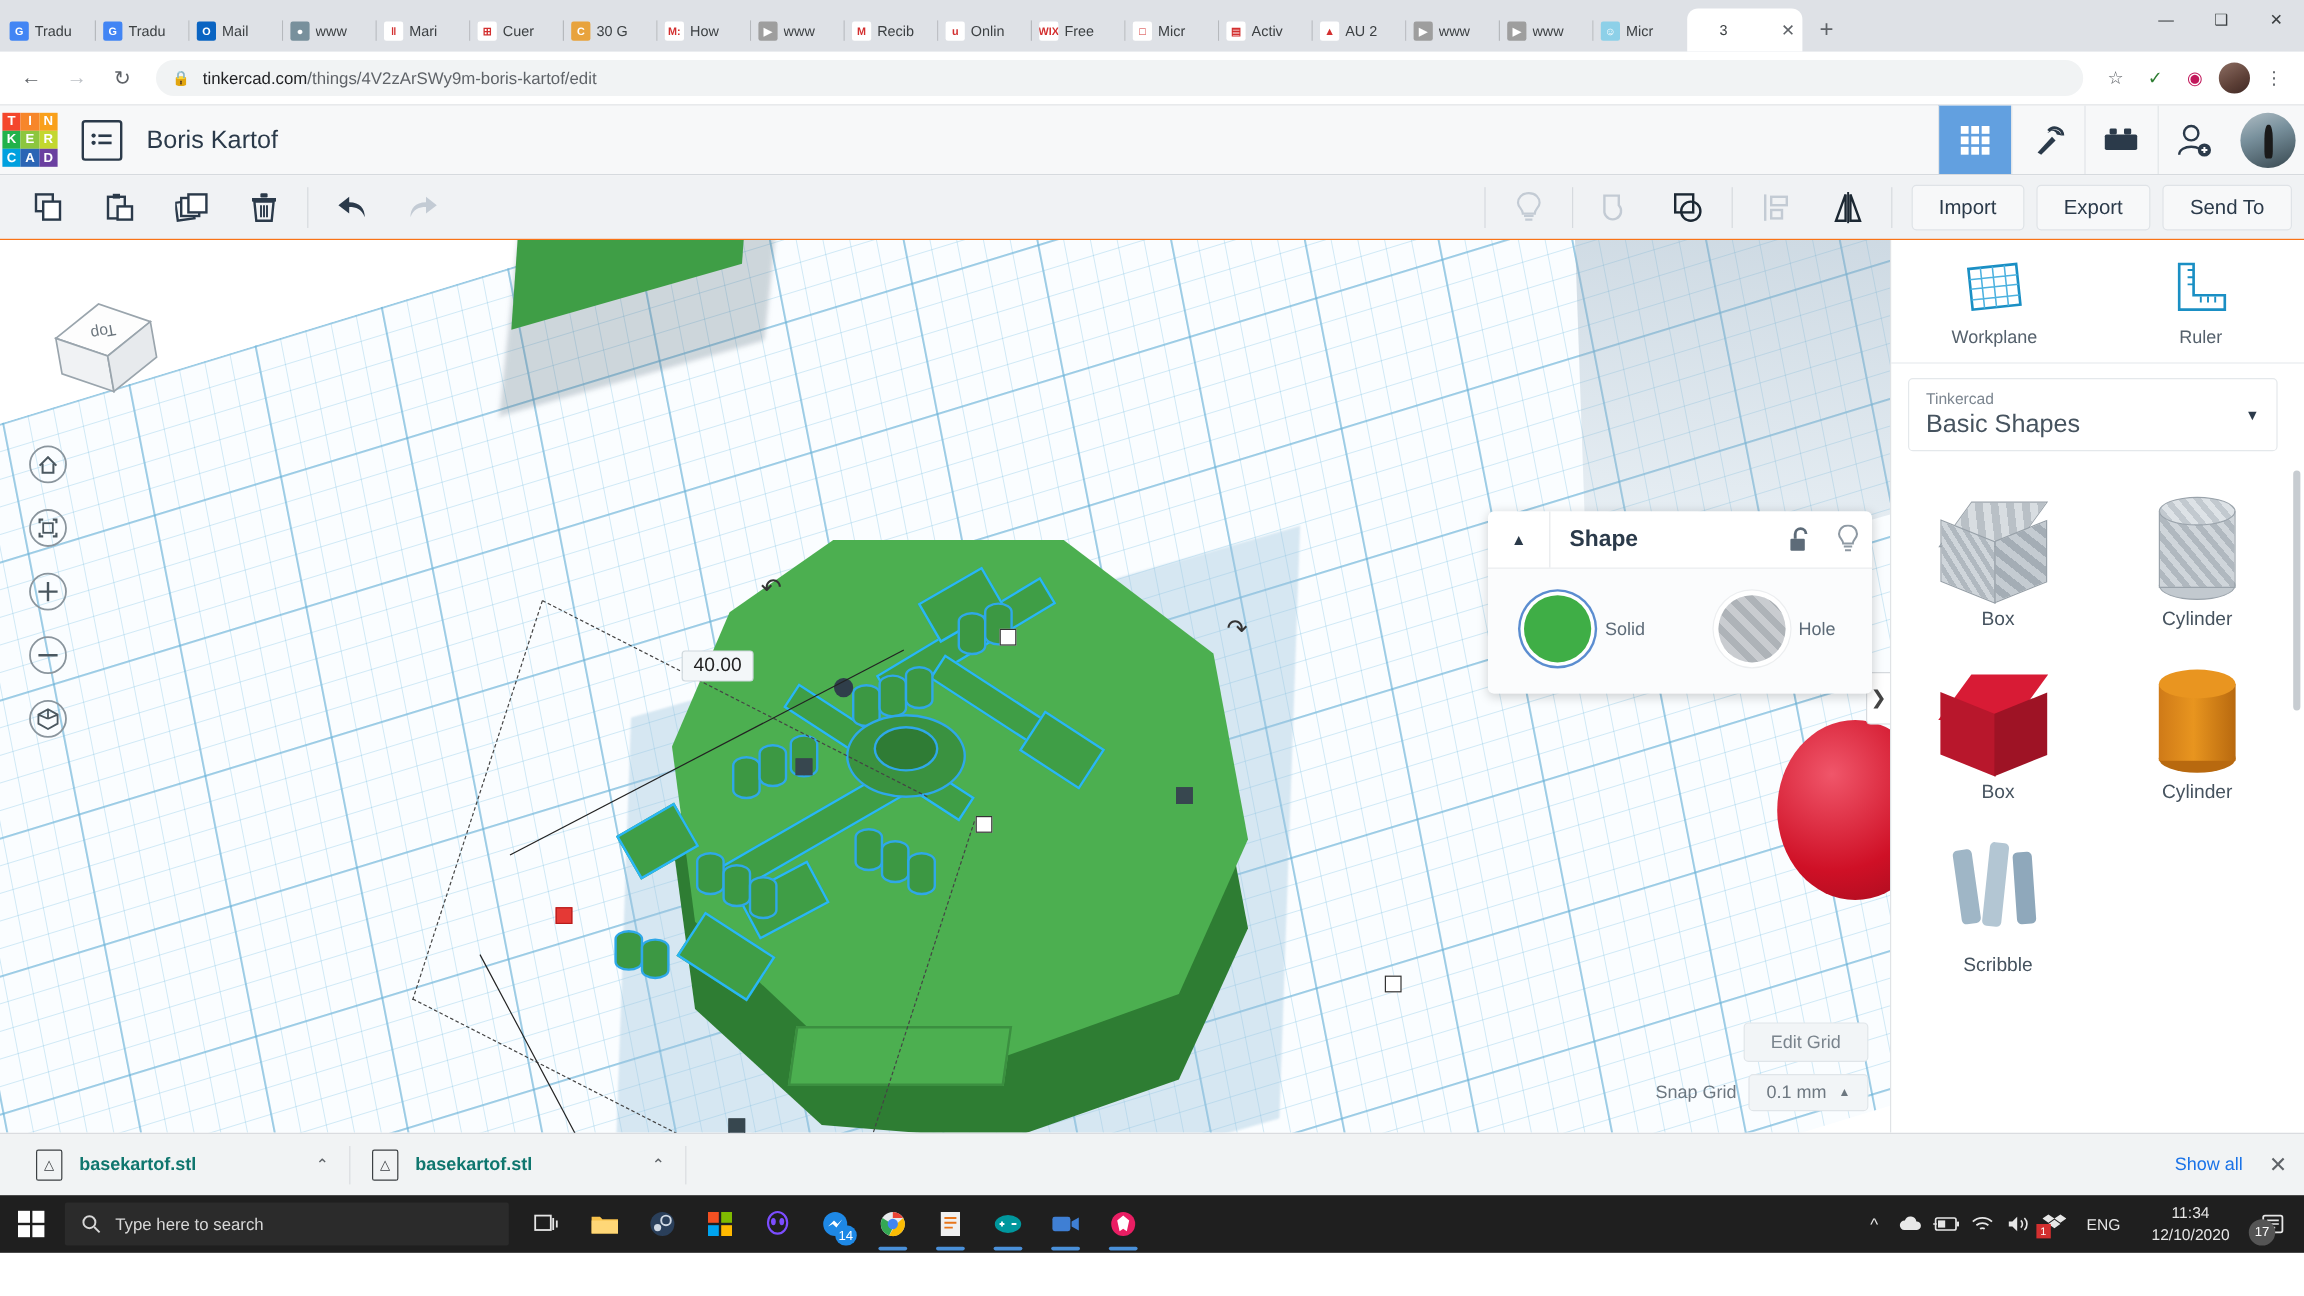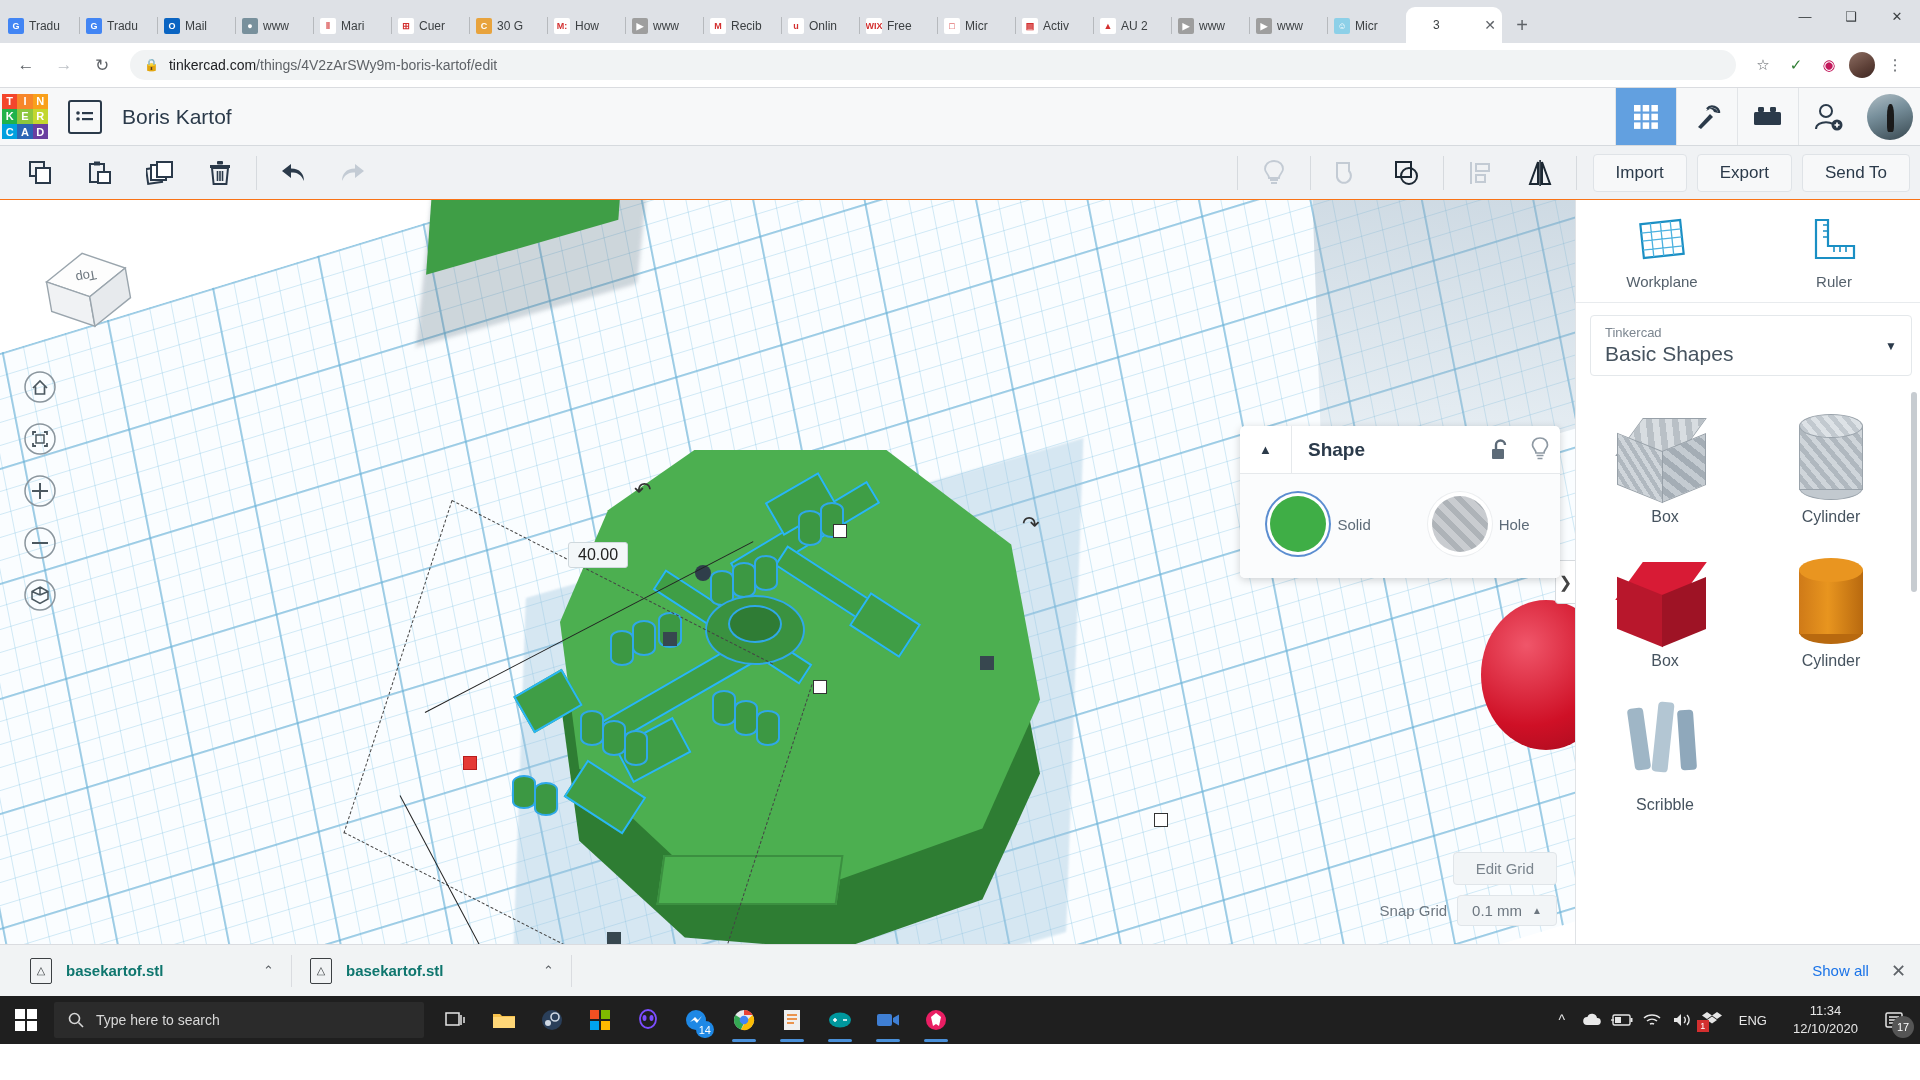--- a/index.html
+++ b/index.html
@@ -332,21 +332,21 @@
     width: 345px; background: #fff; border-left: 1px solid #e0e3e6;
     display: flex; flex-direction: column; flex: none; position: relative;
   }
   .sb-tools {
     display: flex; border-bottom: 1px solid #e8ebee; padding: 14px 0 12px 0;
   }
   .sb-tool {
     flex: 1; display: flex; flex-direction: column; align-items: center; gap: 9px;
   }
   .sb-tool-label { font-size: 15px; color: #55616c; }
-  .sb-select-wrap { padding: 12px 8px 8px 14px; }
+  .sb-select-wrap { padding: 12px 22px 8px 14px; }
   .sb-select {
     border: 1px solid #e4e8eb; border-radius: 4px; padding: 9px 14px;
     position: relative;
   }
   .sb-select-sub { font-size: 13px; color: #7c8690; }
   .sb-select-main { font-size: 21px; color: #46535f; margin-top: 2px; }
   .sb-caret {
     position: absolute; right: 14px; top: 50%; transform: translateY(-50%);
     font-size: 12px; color: #2b3a4a;
   }
@@ -502,21 +502,21 @@
   .tray-lang { font-size: 13px; color: #e6e6e6; padding: 0 12px; }
   .tray-clock {
     display: flex; flex-direction: column; align-items: center;
     color: #e6e6e6; font-size: 13px; line-height: 1.35; padding: 0 14px;
   }
   .tray-notif {
     width: 44px; height: 48px; display: flex; align-items: center;
     justify-content: center; color: #e6e6e6; position: relative;
   }
   .notif-count {
-    position: absolute; right: 2px; bottom: 6px; width: 22px; height: 22px;
+    position: absolute; right: 20px; bottom: 6px; width: 22px; height: 22px;
     background: #555; border-radius: 50%; color: #fff; font-size: 11px;
     display: flex; align-items: center; justify-content: center;
   }
 </style>
 </head>
 <body>
 
 <div class="tabstrip">
   <div id="tabs-host" style="display:flex;align-items:flex-end;">
       <div class="tab">

